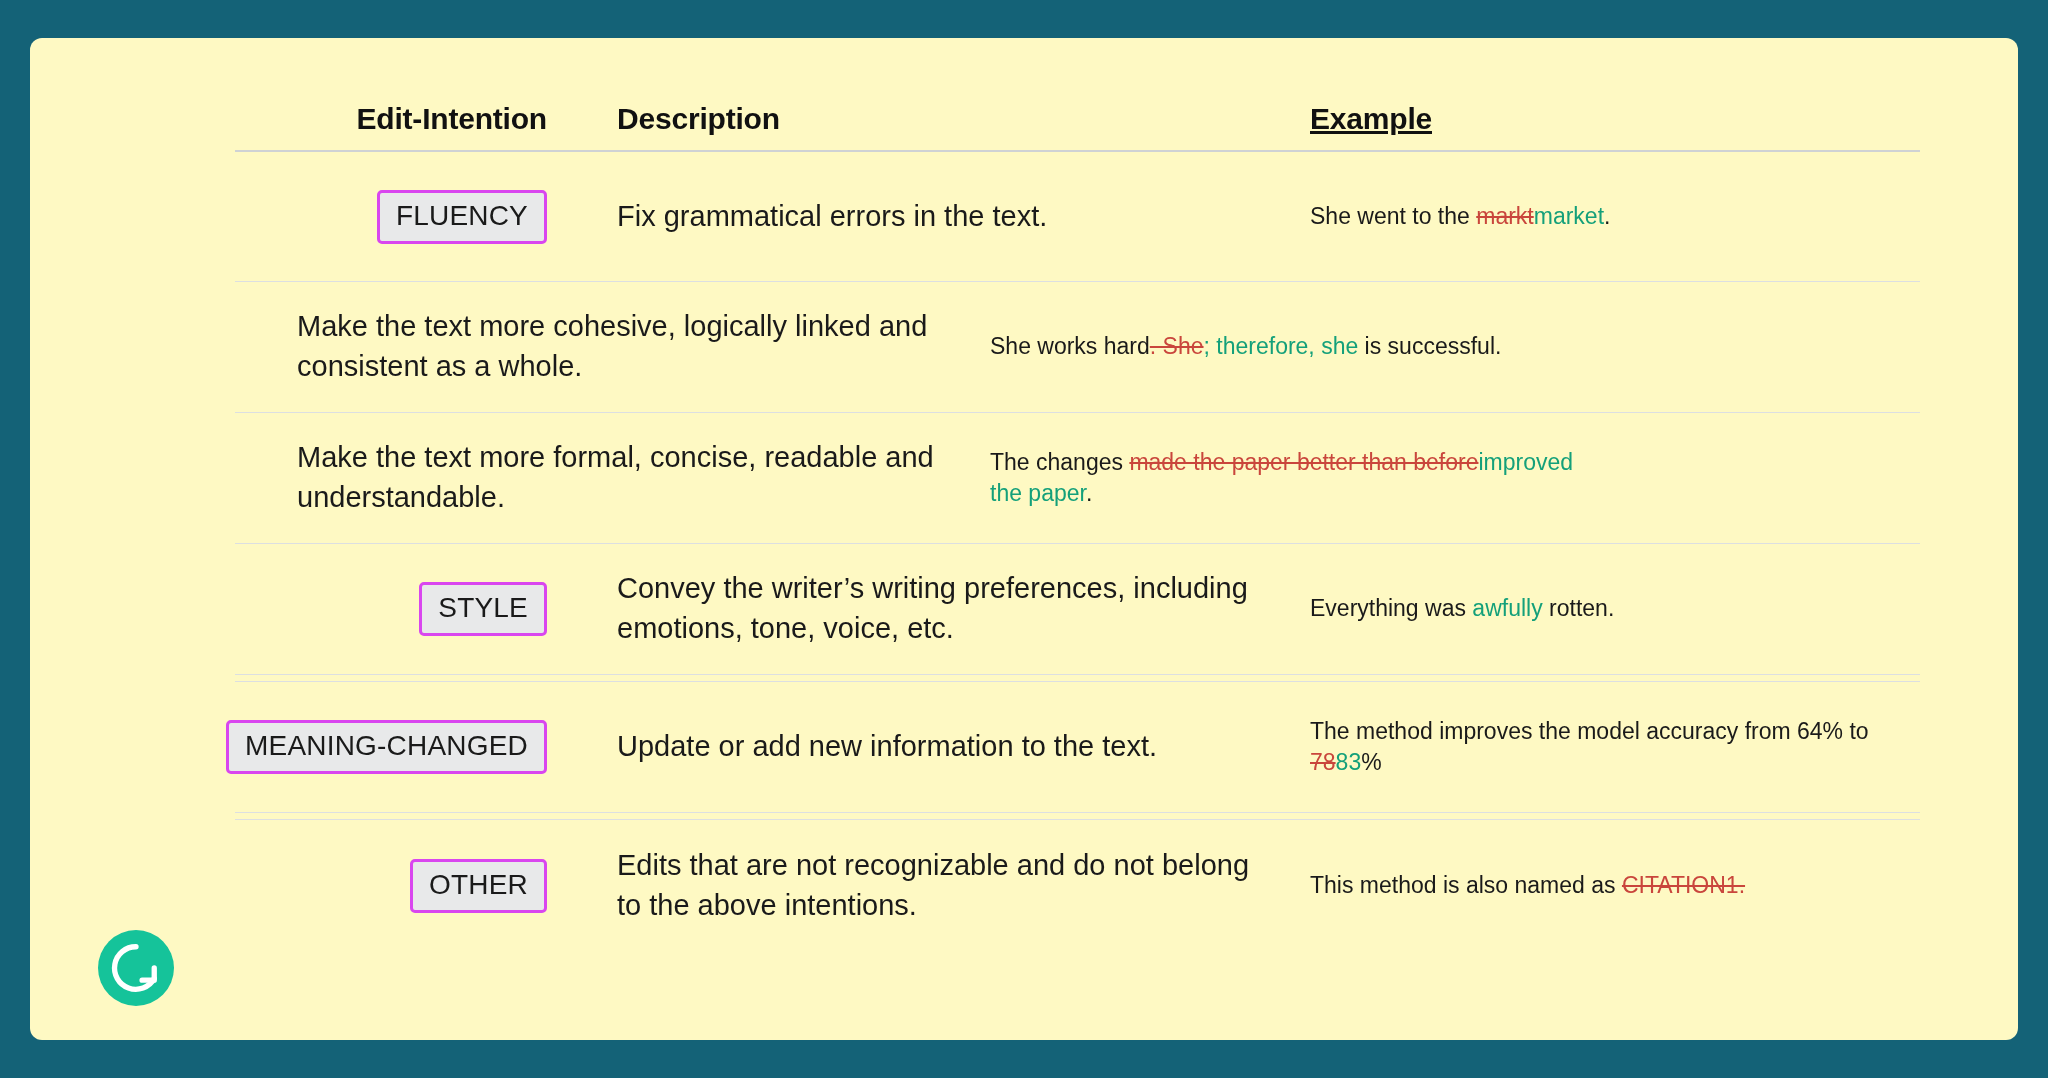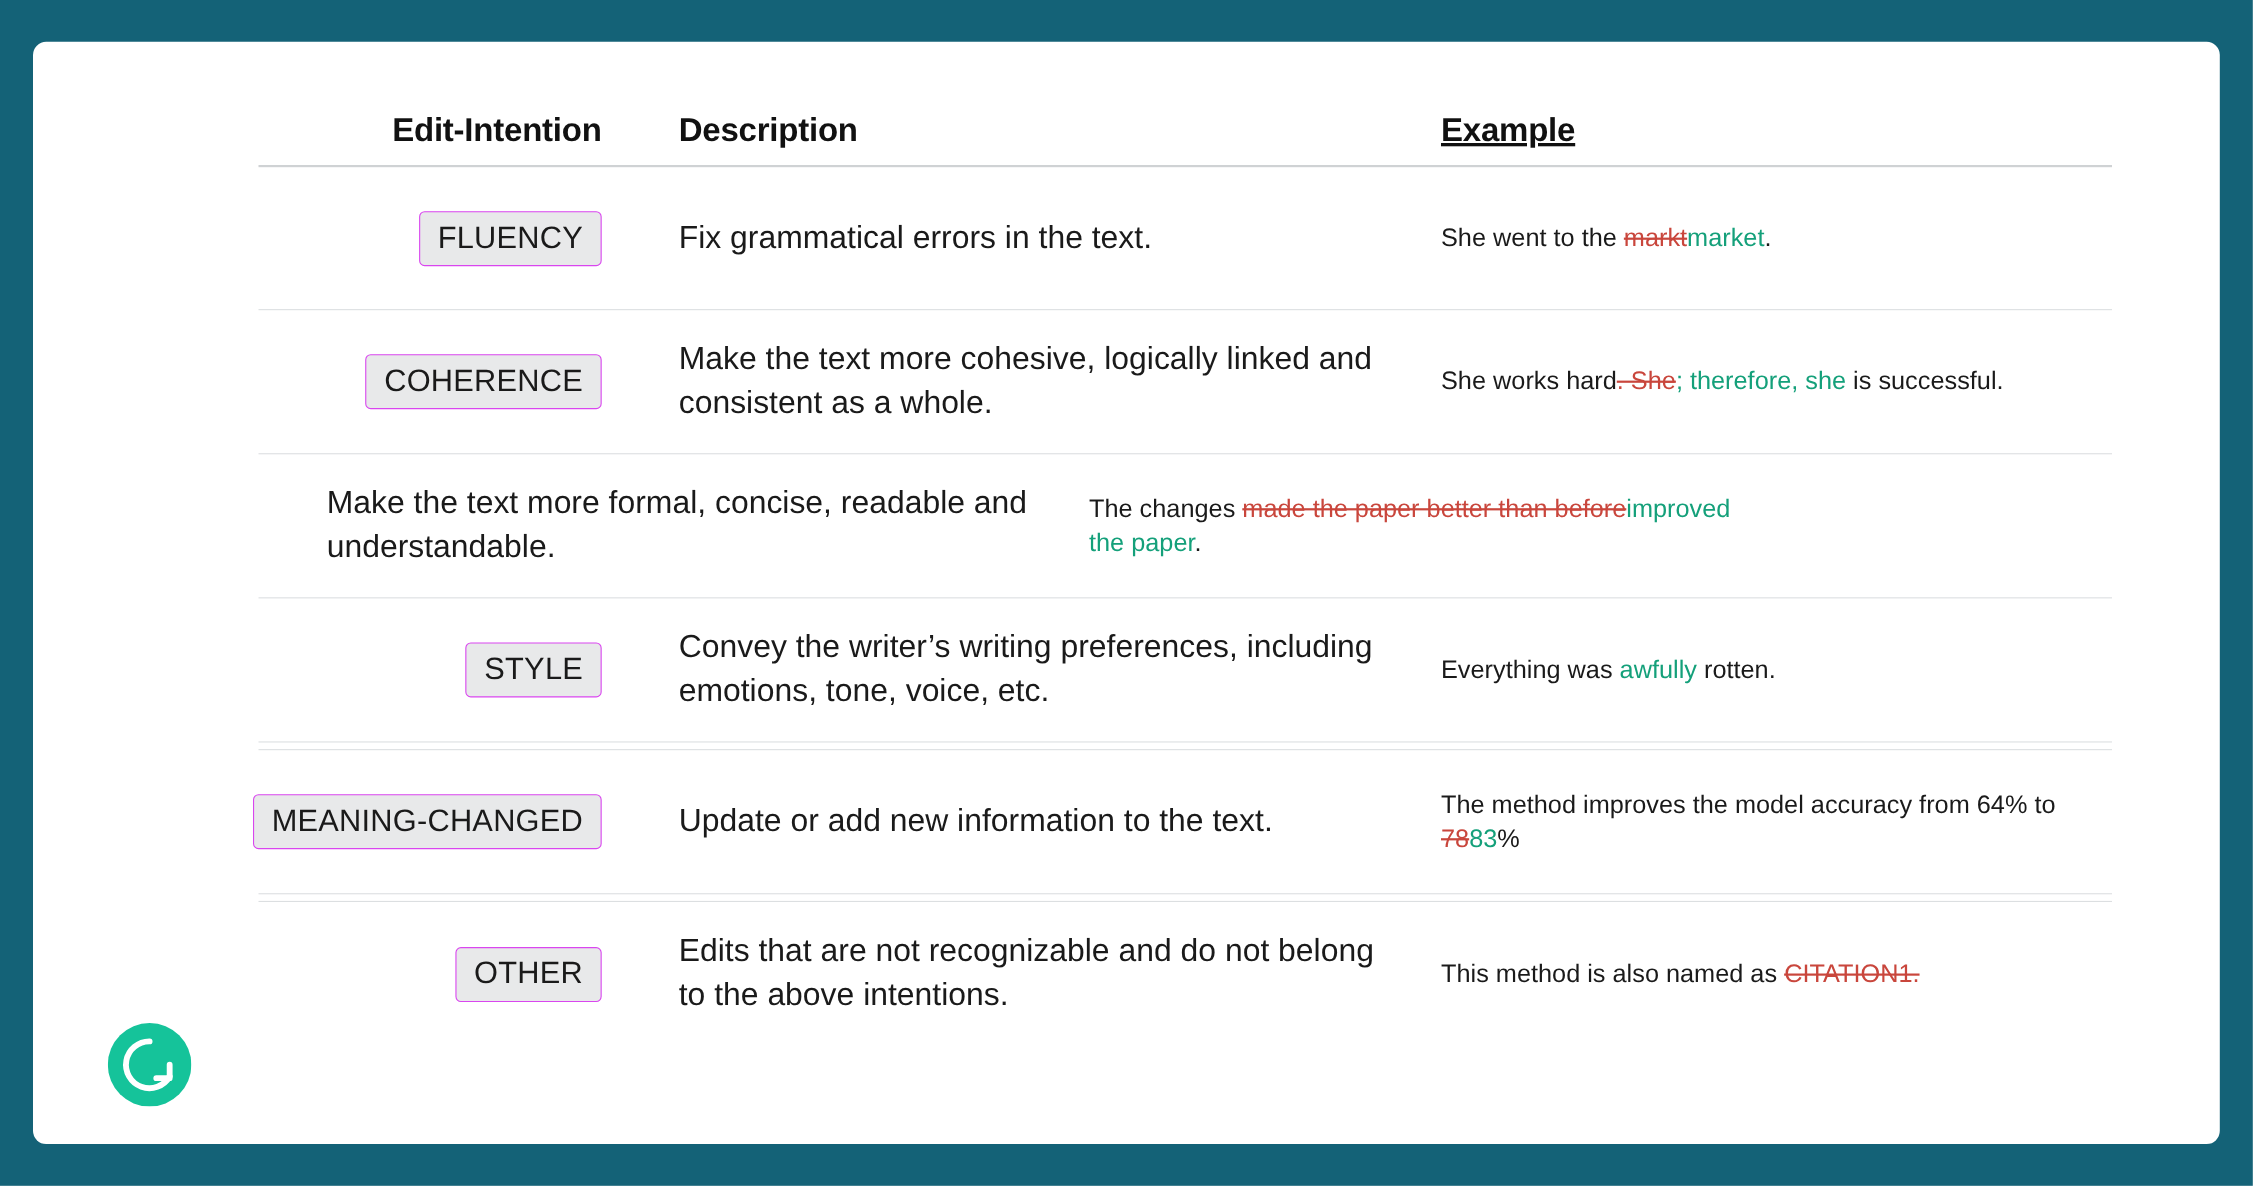--- a/index.html
+++ b/index.html
@@ -13,21 +13,21 @@
     font-family: "Liberation Sans", sans-serif;
     overflow: hidden;
   }
 
   .frame {
     position: absolute;
     left: 30px;
     top: 38px;
     width: 1988px;
     height: 1002px;
-    background: #ffffff;
+    background: #fef9c3;
     border-radius: 12px;
     box-sizing: border-box;
   }
 
   .table {
     position: absolute;
     left: 205px;
     top: 40px;
     width: 1685px;
   }
@@ -87,21 +87,21 @@
     padding-left: 30px;
     box-sizing: border-box;
     font-size: 23px;
     line-height: 1.37;
     color: #1a1a1a;
   }
 
   .chip {
     display: inline-block;
     background: #e8e9ea;
-    border: 1px solid #d946ef;
+    border: 3px solid #d946ef;
     border-radius: 5px;
     padding: 7px 16px 9px 16px;
     font-size: 28px;
     color: #1a1a1a;
     letter-spacing: 0.2px;
     white-space: nowrap;
   }
 
   .del {
     color: #c9463c;
@@ -137,23 +137,20 @@
 
     <div class="row h1">
       <div class="cell-tag">
         <span class="chip">FLUENCY</span>
       </div>
       <div class="cell-desc">Fix grammatical errors in the text.</div>
       <div class="cell-ex"><span>She went to the </span><span class="del">markt</span><span class="ins">market</span><span>.</span></div>
     </div>
 
     <div class="row h2">
-      <div class="cell-tag">
-        <span class="chip">COHERENCE</span>
-      </div>
       <div class="cell-desc">Make the text more cohesive, logically linked and consistent as a whole.</div>
       <div class="cell-ex"><span>She works hard</span><span class="del">. She</span><span class="ins">; therefore, she</span><span> is successful.</span></div>
     </div>
 
     <div class="row h2">
       <div class="cell-desc">Make the text more formal, concise, readable and understandable.</div>
       <div class="cell-ex"><span>The changes </span><span class="del">made the paper better than before</span><span class="ins">improved the paper</span><span>.</span></div>
     </div>
 
     <div class="row h2">

